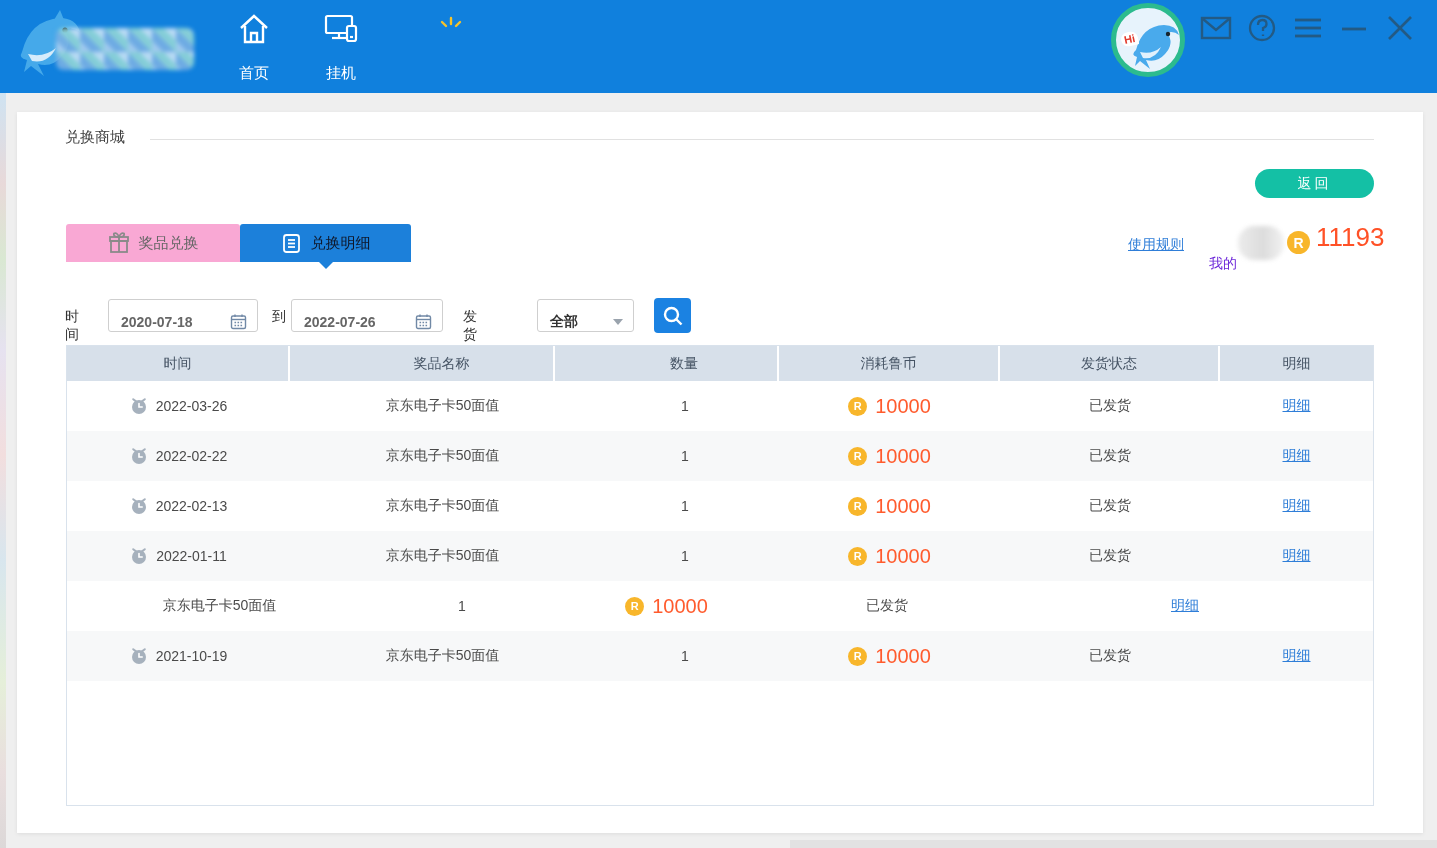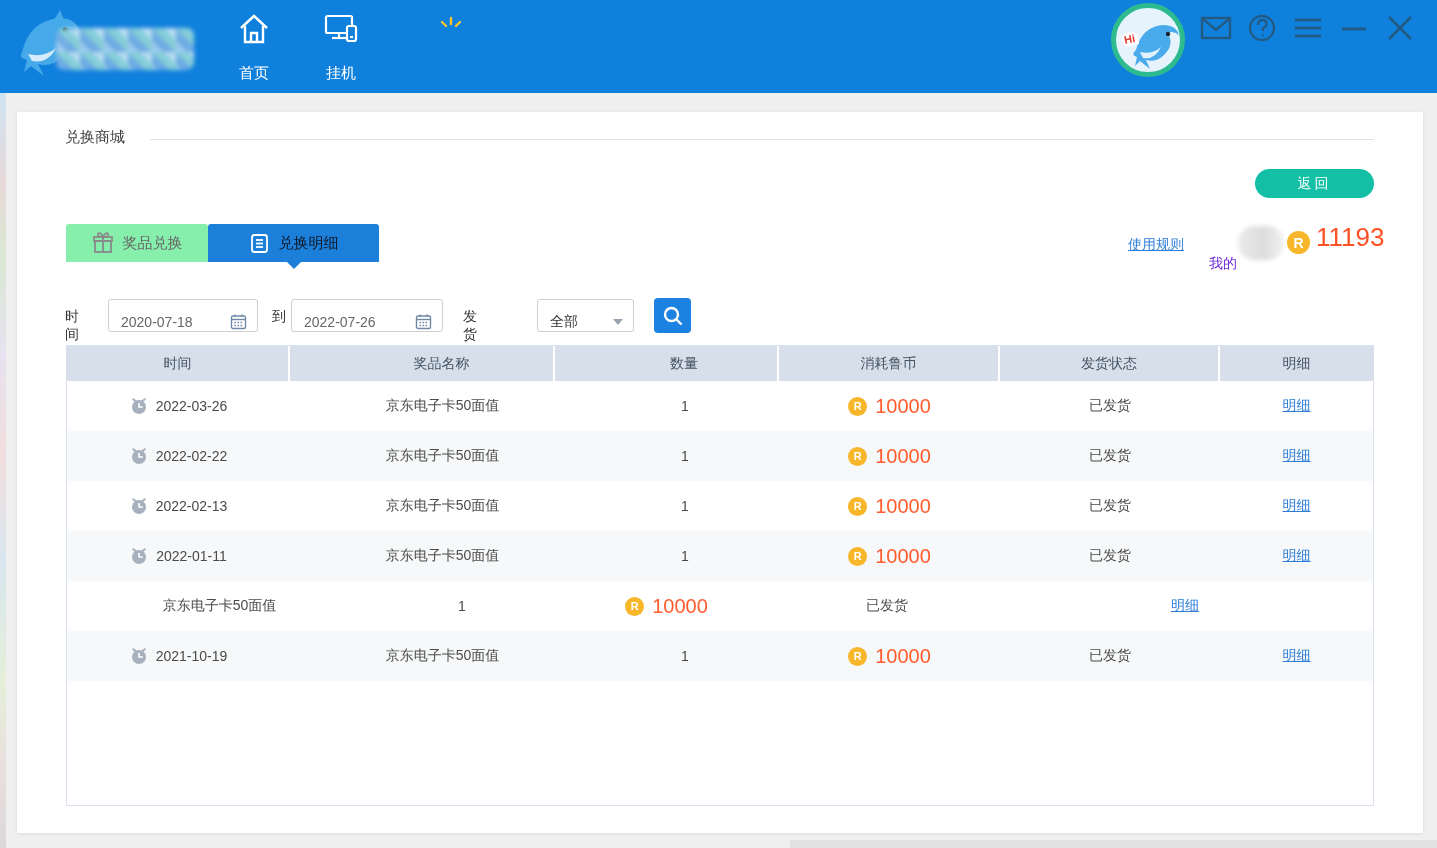--- a/index.html
+++ b/index.html
@@ -36,21 +36,21 @@
   .section-title { position:absolute; left:65px; top:128px; font-size:15px; color:#3f3f3f; }
   .title-line { position:absolute; left:150px; top:139px; width:1224px; height:1px; background:#e1e1e1; }
 
   .back-btn { position:absolute; left:1255px; top:169px; width:119px; height:29px; border:none; border-radius:15px;
     background:#14c0a5; color:#fff; font-size:14px; letter-spacing:3px; cursor:pointer;
     font-family:"Liberation Sans","DejaVu Sans",sans-serif; }
 
   
   .tabs { position:absolute; left:66px; top:224px; height:38px; display:flex; }
   .tab { height:38px; display:flex; align-items:center; justify-content:center; gap:9px; font-size:15px; cursor:pointer; position:relative; border-radius:3px 3px 0 0; }
-  .tab.inactive { width:142px; background:#86efac; color:#666; }
+  .tab.inactive { width:174px; background:#f9a8d4; color:#666; }
   .tab.active { width:171px; background:#1c80da; color:#0f172a; }
   .tab.active::after { content:""; position:absolute; left:50%; bottom:-7px; margin-left:-7px;
     border-left:7px solid transparent; border-right:7px solid transparent; border-top:7px solid #1c80da; }
 
   
   .rules-link { position:absolute; left:1128px; top:236px; font-size:14px; color:#2f7ed8; text-decoration:underline; cursor:pointer; }
   .balance-prefix { position:absolute; left:1209px; top:236px; font-size:14px; color:#6d28d9;margin-top:19px; }
   .balance-blur { position:absolute; left:1238px; top:226px; width:46px; height:34px; border-radius:16px;
     background:linear-gradient(90deg,#ececec,#dcdcdc 55%,#f2f2f2); filter:blur(2px); }
   .coin { display:inline-flex; align-items:center; justify-content:center; border-radius:50%;
@@ -58,21 +58,21 @@
   .coin-lg { position:absolute; left:1287px; top:231px; width:23px; height:23px; font-size:14px; }
   .balance-value { position:absolute; left:1316px; top:222px; font-size:26px; color:#ff5126; }
 
   
   .filters { position:absolute; left:65px; top:298px; height:36px; }
   .flabel { position:absolute; top:10px; font-size:14px; color:#333; }
   .f-time { left:0; }
   .f-to { left:207px; }
   .f-status { left:398px; }
   .input { position:absolute; top:1px; height:33px; background:#fff; border:1px solid #cfcfcf; border-radius:3px;
-    display:flex; align-items:center; padding:12px 10px 0 12px; font-size:14px; color:#666; cursor:text; }
+    display:flex; align-items:center; padding:12px 10px 0 12px; font-size:14px; color:#666; cursor:text;font-weight:bold; }
   .input .val { flex:1; }
   .in-date1 { left:43px; width:150px; }
   .in-date2 { left:226px; width:152px; }
   .in-select { left:472px; width:97px; cursor:pointer; color:#333; }
   .caret { width:0; height:0; border-left:5px solid transparent; border-right:5px solid transparent; border-top:6px solid #9aa3ad; margin-left:8px; }
   .search-btn { position:absolute; left:589px; top:0; width:37px; height:35px; border:none; border-radius:4px;
     background:#1b82e2; cursor:pointer; display:flex; align-items:center; justify-content:center; }
 
   
   .table-panel { position:absolute; left:66px; top:345px; width:1308px; height:461px;

